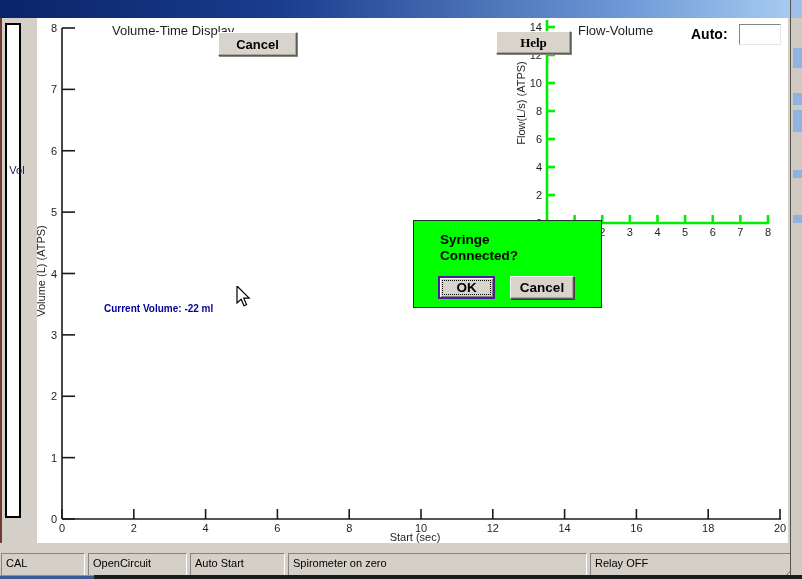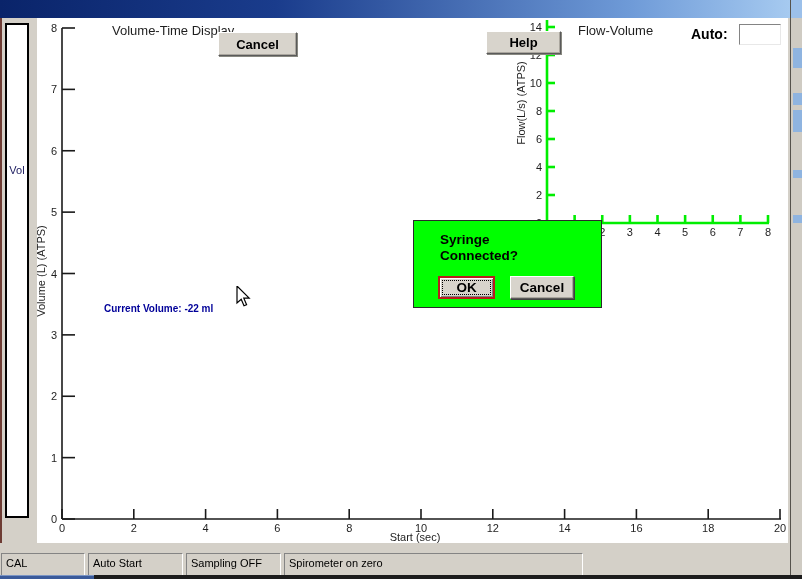--- a/index.html
+++ b/index.html
@@ -13,40 +13,40 @@
   .titlebar{
     position:absolute;left:0;top:0;width:790px;height:18px;
     background:linear-gradient(to right,#0a246a 0%,#1a3c8c 35%,#6f9bd8 80%,#a6caf0 100%);
     color:#ffffff;font-size:12px;font-weight:bold;line-height:18px;
     padding-left:6px;white-space:pre;overflow:hidden;
   }
   .left-border{position:absolute;left:0;top:18px;width:2px;height:527px;background:#6e3c34;}
   .content{position:absolute;left:2px;top:18px;width:786px;height:527px;background:#ffffff;}
   .left-gray{position:absolute;left:2px;top:18px;width:35px;height:527px;background:#d4d0c8;}
   .vol-panel{
-    position:absolute;left:5px;top:23px;width:24px;height:495px;
+    position:absolute;left:5px;top:23px;width:16px;height:495px;
     background:#ffffff;border:2px solid #000000;
   }
   .vol-label{position:absolute;left:1px;top:139px;width:18px;color:#1a1a5e;font-size:11px;text-align:center;}
   .chart-title{position:absolute;font-size:13px;color:#1f1f1f;}
   .axis-xlabel{position:absolute;font-size:11px;color:#1f1f1f;text-align:center;width:180px;}
   .axis-ylabel{
     position:absolute;font-size:11px;color:#1f1f1f;text-align:center;width:200px;
     transform:rotate(-90deg);
   }
   svg.chart{position:absolute;overflow:visible;font-family:"Liberation Sans","DejaVu Sans",sans-serif;}
   .btn{
     position:absolute;background:#d8d4cc;
     border:1px solid;border-color:#ffffff #5a5a5a #5a5a5a #ffffff;
     box-shadow:1px 1px 0 #888880, inset -1px -1px 0 #aaa69e;
     font-weight:bold;font-size:13px;color:#000;text-align:center;
     font-family:inherit;cursor:default;padding:0;
   }
   .btn-cancel-top{left:218px;top:32px;width:79px;height:24px;}
-  .btn-help{left:486px;top:31px;width:75px;height:23px;}
+  .btn-help{left:496px;top:31px;width:75px;height:23px;font-family:Liberation Serif, serif;}
   .time-label{position:absolute;left:691px;top:26px;font-size:14px;font-weight:bold;color:#000;}
   .time-input{
     position:absolute;left:739px;top:24px;width:42px;height:21px;
     background:#fff;border:1px solid;border-color:#848484 #e8e8e8 #e8e8e8 #848484;
     font-size:12px;font-family:inherit;padding:0 2px;
   }
   .current-volume{position:absolute;left:104px;top:303px;font-size:10px;font-weight:bold;color:#000099;}
   .dialog{
     position:absolute;left:373px;top:220px;width:189px;height:88px;
     background:#00ff00;border:1px solid #2a2a2a;z-index:5;margin-left:40px;
@@ -54,21 +54,21 @@
   .dialog-msg{
     position:absolute;left:26px;top:11px;font-size:13.5px;font-weight:bold;color:#000;
     white-space:pre-line;line-height:16px;
   }
   .dlg-btn{
     position:absolute;background:#d8d4cc;font-weight:bold;font-size:13.5px;
     font-family:inherit;color:#000;text-align:center;padding:0;cursor:default;
   }
   .dlg-ok{
     left:24px;top:55px;width:57px;height:23px;
-    border:2px solid #b91c1c;
+    border:2px solid #4c1d95;
     box-shadow:inset 1px 1px 0 #fff, inset -1px -1px 0 #808080;
     outline:1px dotted #000;outline-offset:-5px;
   }
   .dlg-cancel{
     left:96px;top:55px;width:64px;height:23px;
     border:1px solid;border-color:#ffffff #5a5a5a #5a5a5a #ffffff;
     box-shadow:1px 1px 0 #404040, inset -1px -1px 0 #aaa69e;
   }
   .bottom-gray{position:absolute;left:0;top:543px;width:802px;height:32px;background:#d4d0c8;}
   .statusbar{
@@ -202,23 +202,34 @@
   <div class="dialog">
     <div class="dialog-msg">Syringe
 Connected?</div>
     <button class="dlg-btn dlg-ok">OK</button>
     <button class="dlg-btn dlg-cancel">Cancel</button>
   </div>
 
   <div class="bottom-gray"></div>
   <div class="statusbar">
     <div class="status-seg" style="width:84px;">CAL</div>
+    <div class="status-seg" style="width:99px;">OpenCircuit</div>
     <div class="status-seg" style="width:95px;">Auto Start</div>
-    <div class="status-seg" style="width:95px;">Sampling OFF</div>
     <div class="status-seg" style="width:299px;">Spirometer on zero</div>
+    <div class="status-seg" style="flex:1;">
+      <span>Relay OFF</span>
+      <svg class="grip" viewBox="0 0 13 13">
+        <line x1="13" y1="2" x2="2" y2="13" stroke="#808080" stroke-width="1.4"></line>
+        <line x1="13" y1="6" x2="6" y2="13" stroke="#808080" stroke-width="1.4"></line>
+        <line x1="13" y1="10" x2="10" y2="13" stroke="#808080" stroke-width="1.4"></line>
+        <line x1="13" y1="3.4" x2="3.4" y2="13" stroke="#ffffff" stroke-width="1"></line>
+        <line x1="13" y1="7.4" x2="7.4" y2="13" stroke="#ffffff" stroke-width="1"></line>
+        <line x1="13" y1="11.4" x2="11.4" y2="13" stroke="#ffffff" stroke-width="1"></line>
+      </svg>
+    </div>
   </div>
   <div class="bottom-strip"></div>
   <div class="bottom-strip-blue"></div>
 
   <div class="right-strip">
     <div class="right-strip-top"></div>
     <div class="rs-frag" style="top:48px;height:20px;"></div>
     <div class="rs-frag" style="top:93px;height:12px;"></div>
     <div class="rs-frag" style="top:110px;height:22px;"></div>
     <div class="rs-frag" style="top:170px;height:8px;"></div>

